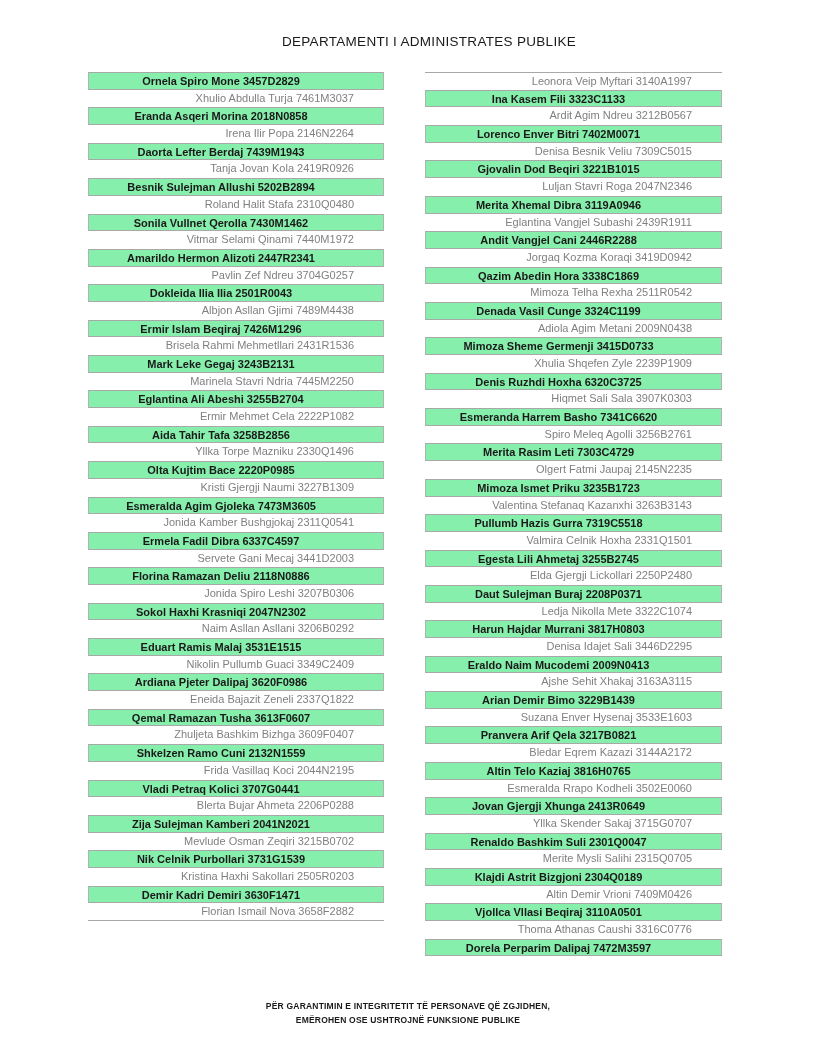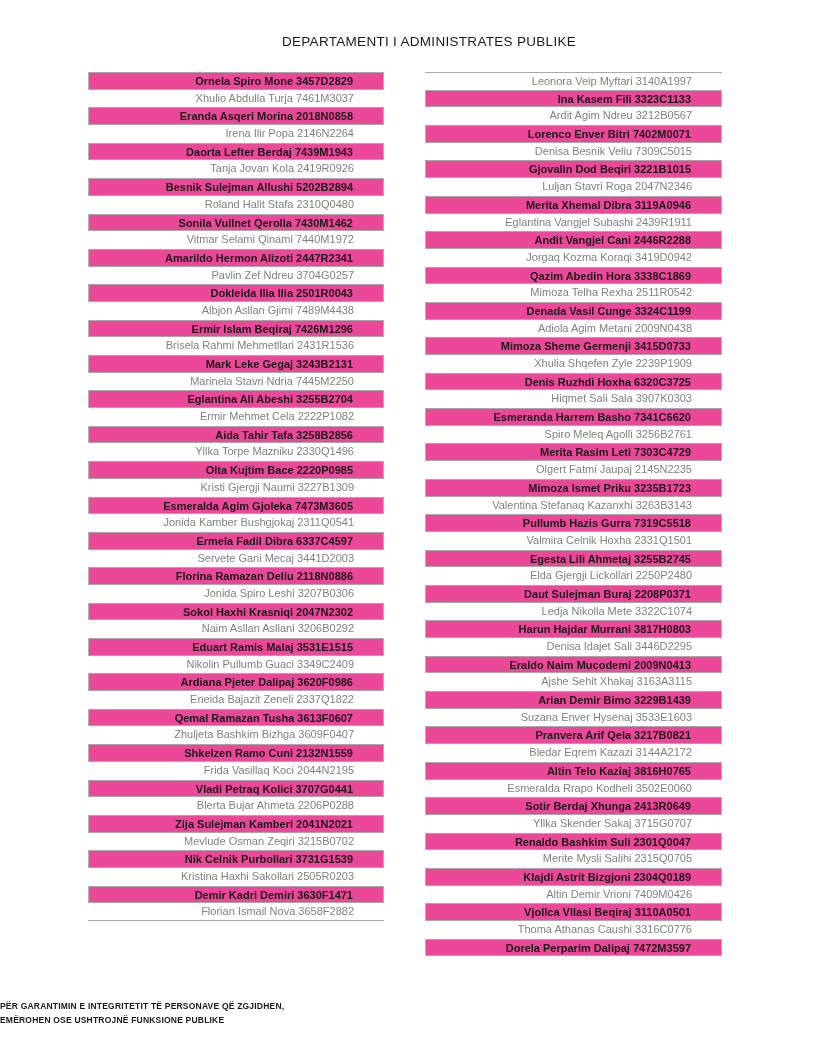--- a/index.html
+++ b/index.html
@@ -35,31 +35,33 @@
     padding-right: 30px;
     border-top: 1px solid #a8a8a8;
     color: #808080;
     font-weight: 400;
     background: #ffffff;
     white-space: nowrap;
     overflow: hidden;
   }
   .name-column .row:last-child { border-bottom: 1px solid #a8a8a8; }
   .row.shaded {
-    background: #ec4899;
+    background: #86efac;
     color: #1a1a1a;
     font-weight: 700;
     border-left: 1px solid #b2b2b2;
     border-right: 1px solid #b2b2b2;
     border-bottom: 1px solid #a8a8a8;
+    text-align: center;
   }
   .row.shaded + .row { border-top: none; }
   .doc-footer {
     position: absolute;
     top: 999px; left: 0; width: 816px;
+    text-align: center;
     font-size: 8.5px;
     font-weight: 700;
     letter-spacing: 0.2px;
     line-height: 14px;
     color: #1a1a1a;
   }
 </style>
 </head>
 <body>
 
@@ -151,21 +153,21 @@
       <div class="row shaded">Harun Hajdar Murrani 3817H0803</div>
       <div class="row">Denisa Idajet Sali 3446D2295</div>
       <div class="row shaded">Eraldo Naim Mucodemi 2009N0413</div>
       <div class="row">Ajshe Sehit Xhakaj 3163A3115</div>
       <div class="row shaded">Arian Demir Bimo 3229B1439</div>
       <div class="row">Suzana Enver Hysenaj 3533E1603</div>
       <div class="row shaded">Pranvera Arif Qela 3217B0821</div>
       <div class="row">Bledar Eqrem Kazazi 3144A2172</div>
       <div class="row shaded">Altin Telo Kaziaj 3816H0765</div>
       <div class="row">Esmeralda Rrapo Kodheli 3502E0060</div>
-      <div class="row shaded">Sotir Berdaj Xhunga 2413R0649</div>
+      <div class="row shaded">Jovan Gjergji Xhunga 2413R0649</div>
       <div class="row">Yllka Skender Sakaj 3715G0707</div>
       <div class="row shaded">Renaldo Bashkim Suli 2301Q0047</div>
       <div class="row">Merite Mysli Salihi 2315Q0705</div>
       <div class="row shaded">Klajdi Astrit Bizgjoni 2304Q0189</div>
       <div class="row">Altin Demir Vrioni 7409M0426</div>
       <div class="row shaded">Vjollca Vllasi Beqiraj 3110A0501</div>
       <div class="row">Thoma Athanas Caushi 3316C0776</div>
       <div class="row shaded">Dorela Perparim Dalipaj 7472M3597</div>
     </div>
 </div>

